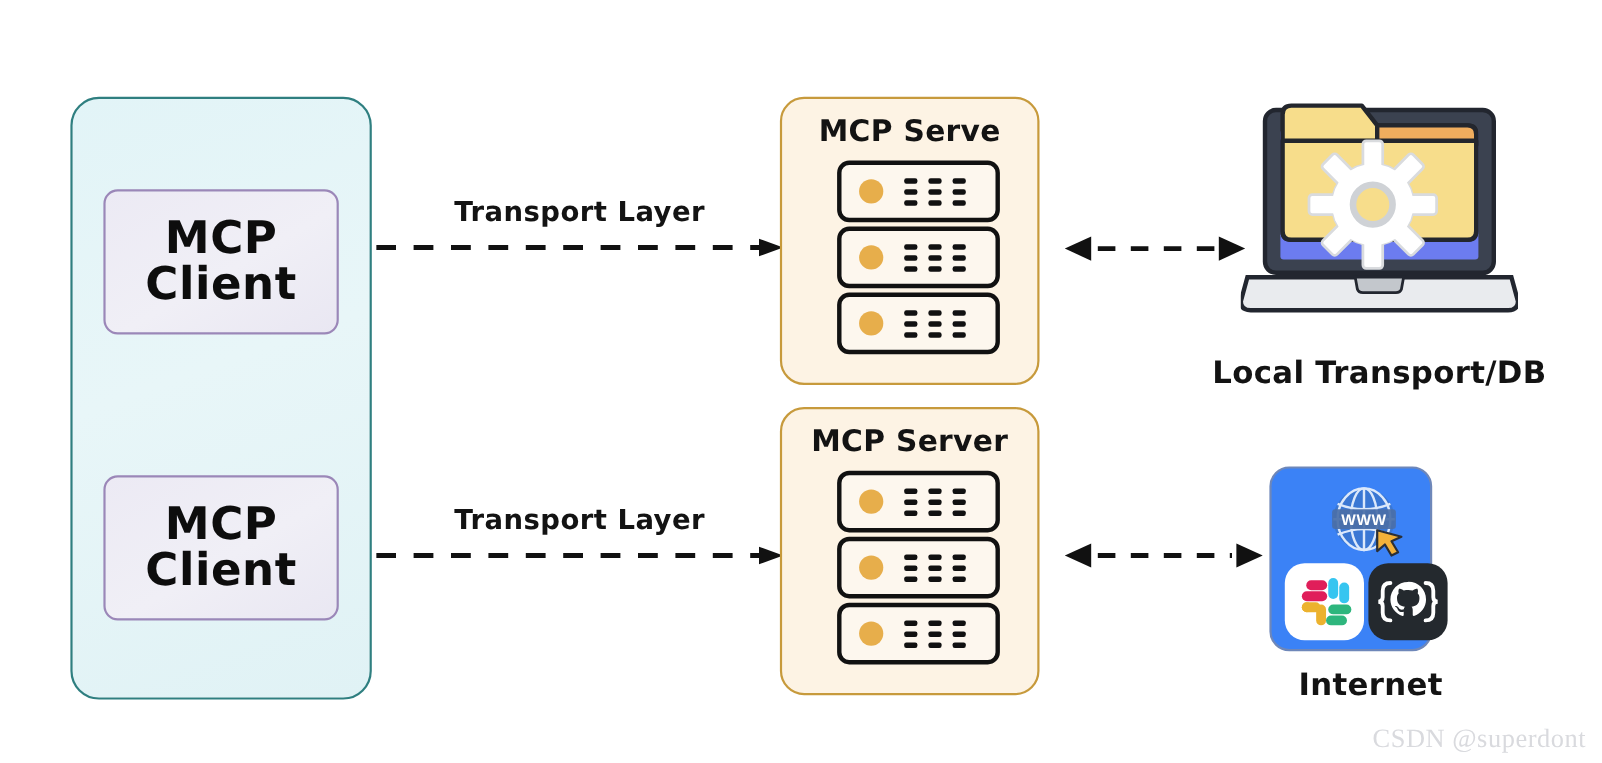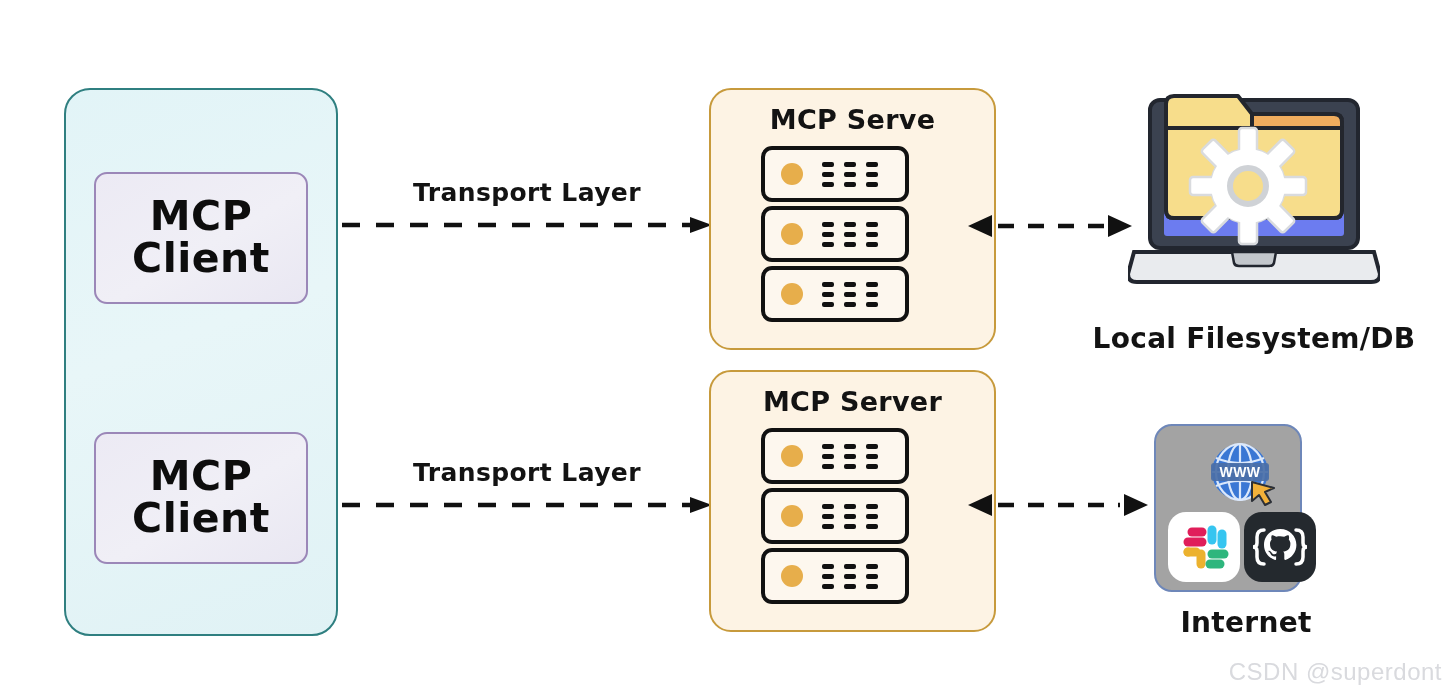--- a/index.html
+++ b/index.html
@@ -83,21 +83,21 @@
   .transport-arrow {
     position: absolute;
     left: 0; bottom: 4px;
     width: 100%;
     height: 18px;
   }
 
   
   .server-panel {
     left: 709px;
-    width: 287px; height: 262px;
+    width: 236px; height: 262px;
     background: #fdf3e4;
     border: 2.5px solid #c79a3c;
     border-radius: 22px;
     box-sizing: border-box;
   }
   #server-panel-1 { top: 88px; }
   #server-panel-2 { top: 370px; }
   .server-title {
     position: absolute;
     left: 0; top: 14px;
@@ -175,21 +175,21 @@
     font-size: 28px;
     font-weight: 700;
     color: #131313;
     letter-spacing: 0.3px;
   }
 
   
   #internet-card {
     left: 1154px; top: 424px;
     width: 148px; height: 168px;
-    background: #a3a3a3;
+    background: #3b82f6;
     border: 2.5px solid #6e87b9;
     border-radius: 18px;
     box-sizing: border-box;
   }
   #globe-icon {
     position: absolute;
     left: 46px; top: 10px;
     width: 80px; height: 76px;
   }
   #slack-tile {
@@ -214,21 +214,21 @@
     font-weight: 700;
     color: #131313;
     letter-spacing: 0.3px;
   }
 
   
   #watermark {
     right: 14px; bottom: 8px;
     font-size: 24px;
     color: #d9dade;
-    font-family: Liberation Sans, sans-serif;
+    font-family: Liberation Serif, serif;
     letter-spacing: 0.5px;
   }
 </style>
 </head>
 <body>
 
 <div class="stage">
 
 
   <div class="abs" id="host-box"></div>
@@ -397,21 +397,21 @@
         <rect x="-9" y="-58" width="18" height="28" rx="3" transform="rotate(45)"></rect>
         <rect x="-9" y="30" width="18" height="28" rx="3" transform="rotate(45)"></rect>
         <rect x="-58" y="-9" width="28" height="18" rx="3" transform="rotate(45)"></rect>
         <rect x="30" y="-9" width="28" height="18" rx="3" transform="rotate(45)"></rect>
       </g>
       <circle cx="0" cy="0" r="37" fill="#ffffff"></circle>
       <circle cx="0" cy="0" r="18" fill="#f7dd8b" stroke="#cfd2d6" stroke-width="6"></circle>
     </g>
   </svg>
 
-  <div class="abs" id="local-label">Local Filesystem/DB</div>
+  <div class="abs" id="local-label">Local Transport/DB</div>
 
   <div class="abs" id="internet-card">
 
     <svg id="globe-icon" viewBox="0 0 80 76">
       <circle cx="38" cy="36" r="28" fill="#3a77d4"></circle>
       <g stroke="#dbe8fb" stroke-width="2.2" fill="none">
         <ellipse cx="38" cy="36" rx="12" ry="28"></ellipse>
         <ellipse cx="38" cy="36" rx="24" ry="28"></ellipse>
         <line x1="38" y1="8" x2="38" y2="64"></line>
         <line x1="10" y1="36" x2="66" y2="36"></line>

